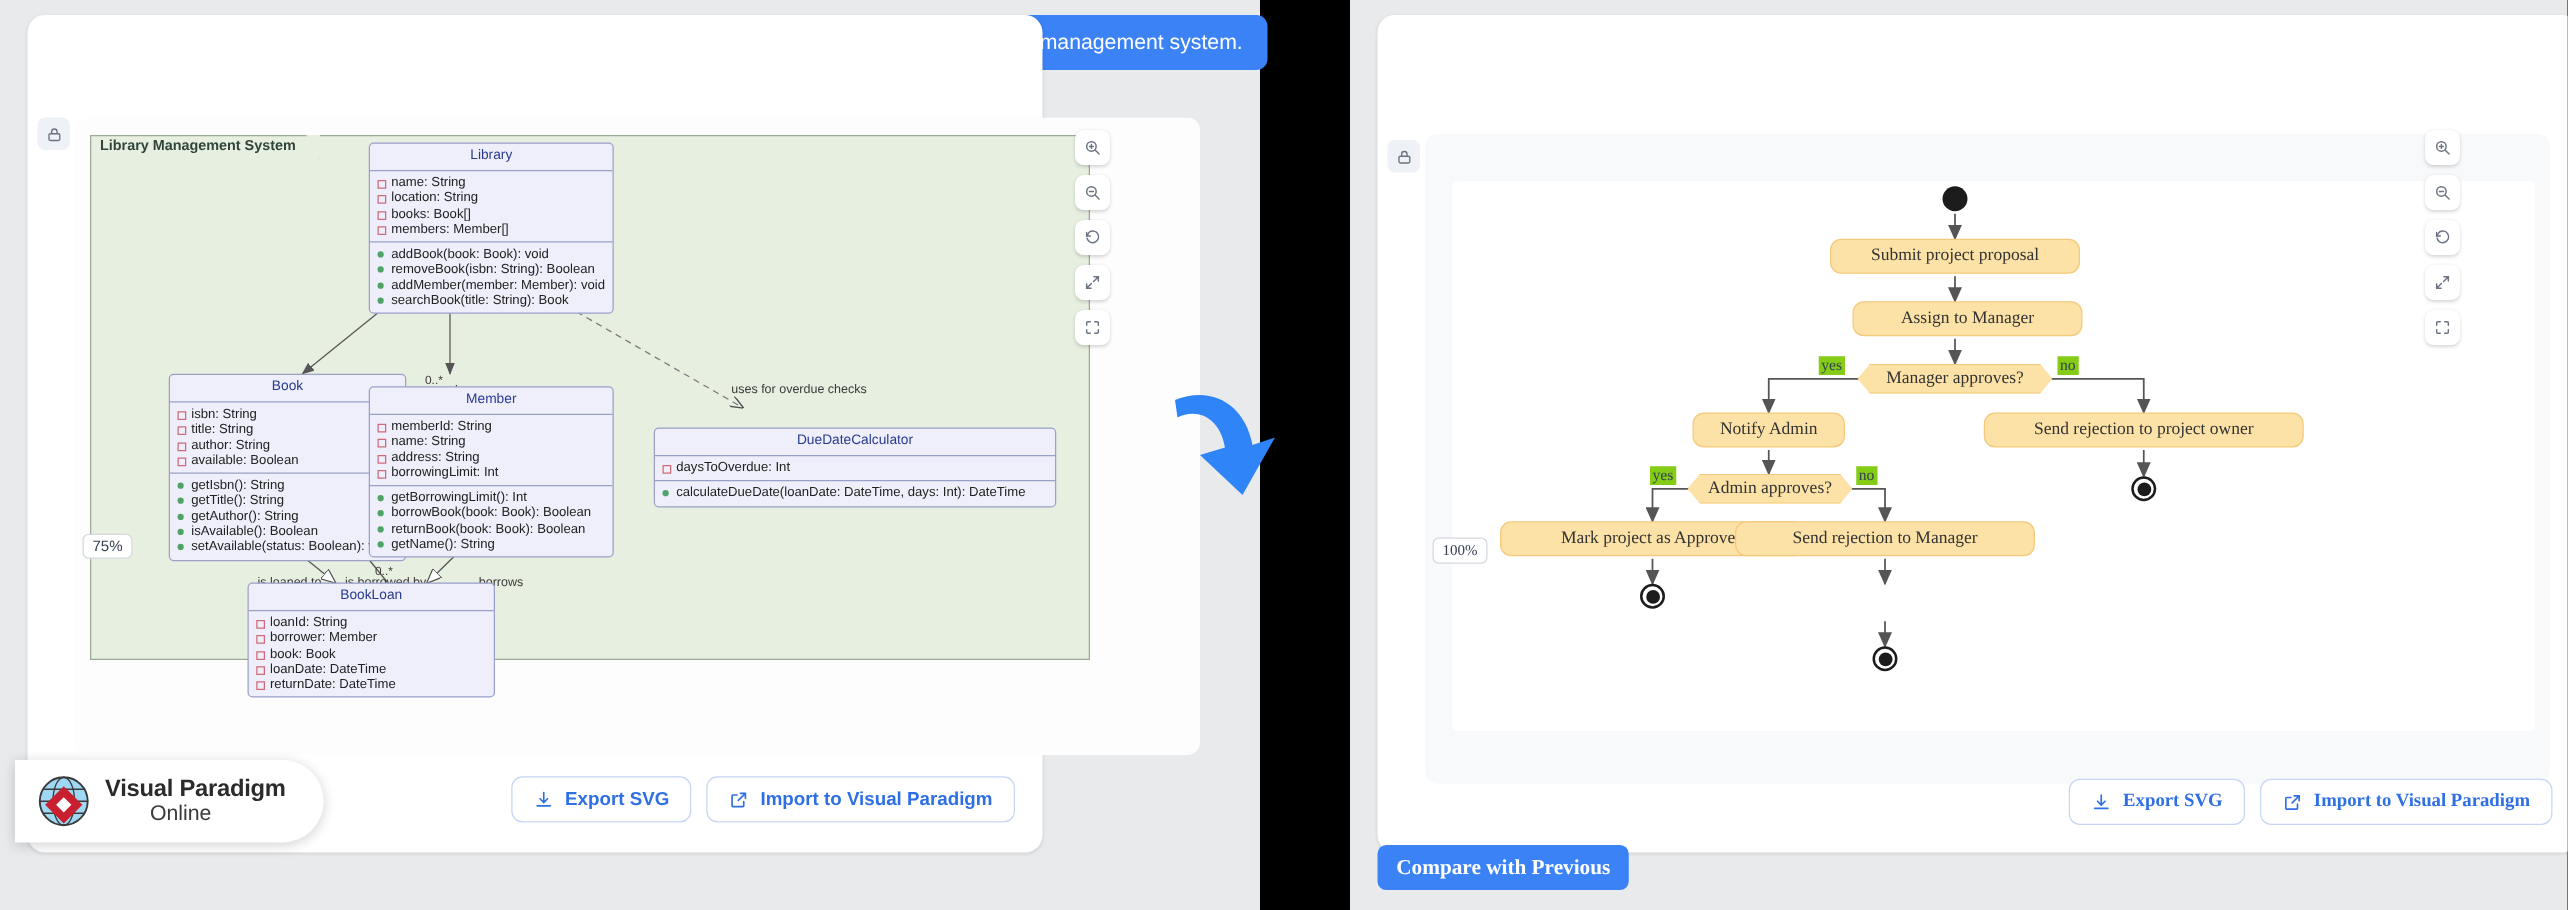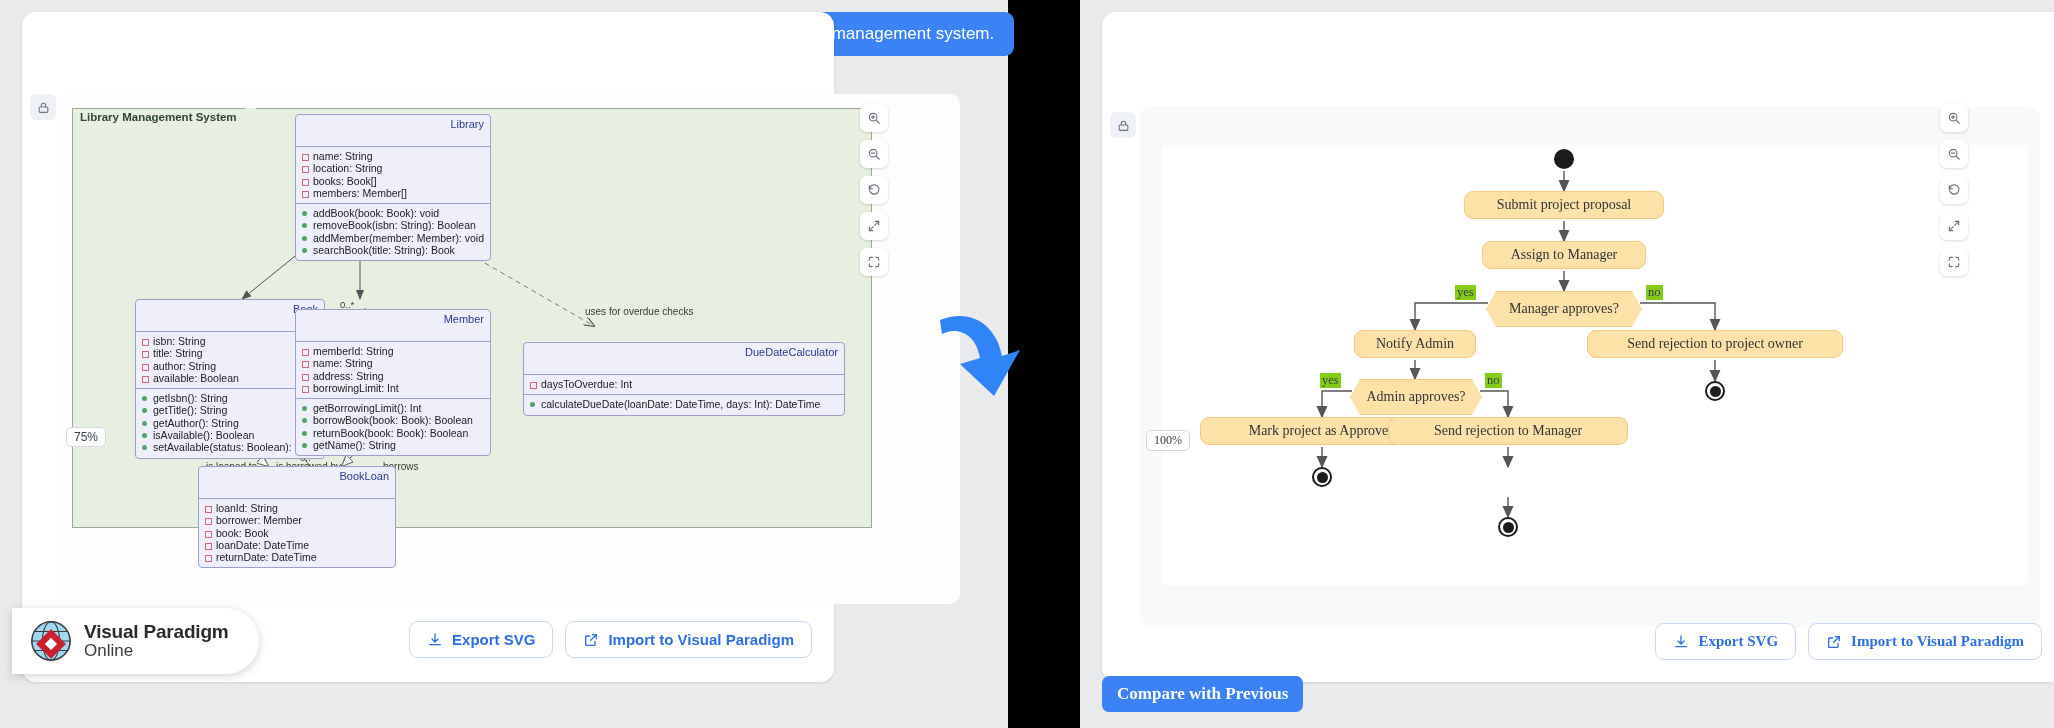--- a/index.html
+++ b/index.html
@@ -129,22 +129,22 @@
 
   .uclass {
     position: absolute;
     background: #eeeffa;
     border: 1px solid #9aa0c8;
     border-radius: 4px;
     font-size: 10.5px;
     color: #222;
   }
   .uclass-title {
-    text-align:right; color:#2a3b8f; font-size:11px;
-    padding: 3px 6px 16px; border-bottom: 1px solid #9aa0c8;
+    text-align:center; color:#2a3b8f; font-size:11px;
+    padding: 3px 6px 6px; border-bottom: 1px solid #9aa0c8;
   }
   .uclass-sec { padding: 3px 5px 4px; }
   .uclass-sec + .uclass-sec { border-top: 1px solid #9aa0c8; }
   .uclass-sec div {
     white-space: nowrap; line-height: 12.3px;
     padding-left: 12px; position: relative;
   }
   .uclass-sec.attrs div:before {
     content:""; position:absolute; left: 1px; top: 4px;
     width: 5px; height: 5px; border: 1px solid #d06a7a;
@@ -178,21 +178,21 @@
     display: flex; align-items: center; justify-content: center;
     white-space: nowrap;
     height: 28px;
     padding: 0 14px;
   }
   .fdec {
     position: absolute;
     background: #fde2a7;
     border: 1px solid #f5c97c;
     color: #333; font-size: 14px;
-    height: 36px;
+    height: 24px;
     display:flex; align-items:center; justify-content:center;
     padding: 0 16px;
     white-space:nowrap;
     clip-path: polygon(10px 0, calc(100% - 10px) 0, 100% 50%, calc(100% - 10px) 100%, 10px 100%, 0 50%);
   }
   .fstart {
     position:absolute; width:20px;height:20px;border-radius:50%;background:#1c1c1c;
   }
   .fend {
     position:absolute; width:20px;height:20px;border-radius:50%;
@@ -210,21 +210,21 @@
     position:absolute; left: 12px; top: 608px;
     background: #fff;
     border-radius: 0 40px 40px 0;
     box-shadow: 0 2px 10px rgba(0,0,0,.18);
     display:flex; align-items:center; gap: 10px;
     padding: 10px 30px 10px 16px;
     z-index: 9;
   }
   .vp-text { line-height: 1.05; }
   .vp-t1 { font-size: 19px; font-weight: bold; color:#2b2b2b; letter-spacing:-.2px;}
-  .vp-t2 { font-size: 17px; color:#3a3a3a; }
+  .vp-t2 { font-size: 17px; color:#3a3a3a;margin-left:36px; }
 </style>
 </head>
 <body>
 
 <div class="stage">
 
   <div class="panel panel-left">
 
     <div class="prompt-row" style="left:430px;">
       <div class="avatar">
@@ -495,21 +495,21 @@
 
               <path d="M346,352 L346,372" marker-end="url(#fa)"></path>
 
               <path d="M553,215 L553,236" marker-end="url(#fa)"></path>
             </g>
           </svg>
 
           <div class="fstart" style="left:392px; top:4px;"></div>
 
           <div class="fnode" style="left:302px; top:46px; width:200px;">Submit project proposal</div>
-          <div class="fnode" style="left:320px; top:96px; width:164px;">Assign to Manager</div>
+          <div class="fnode" style="left:320px; top:96px; width:184px;">Assign to Manager</div>
 
           <div class="fdec" style="left:324px; top:146px; width:156px;">Manager approves?</div>
           <div class="flbl" style="left:293px; top:140px;">yes</div>
           <div class="flbl" style="left:484px; top:140px;">no</div>
 
           <div class="fnode" style="left:192px; top:185px; width:122px;">Notify Admin</div>
           <div class="fnode" style="left:425px; top:185px; width:256px;">Send rejection to project owner</div>
 
           <div class="fdec" style="left:188px; top:234px; width:132px;">Admin approves?</div>
           <div class="flbl" style="left:158px; top:228px;">yes</div>

